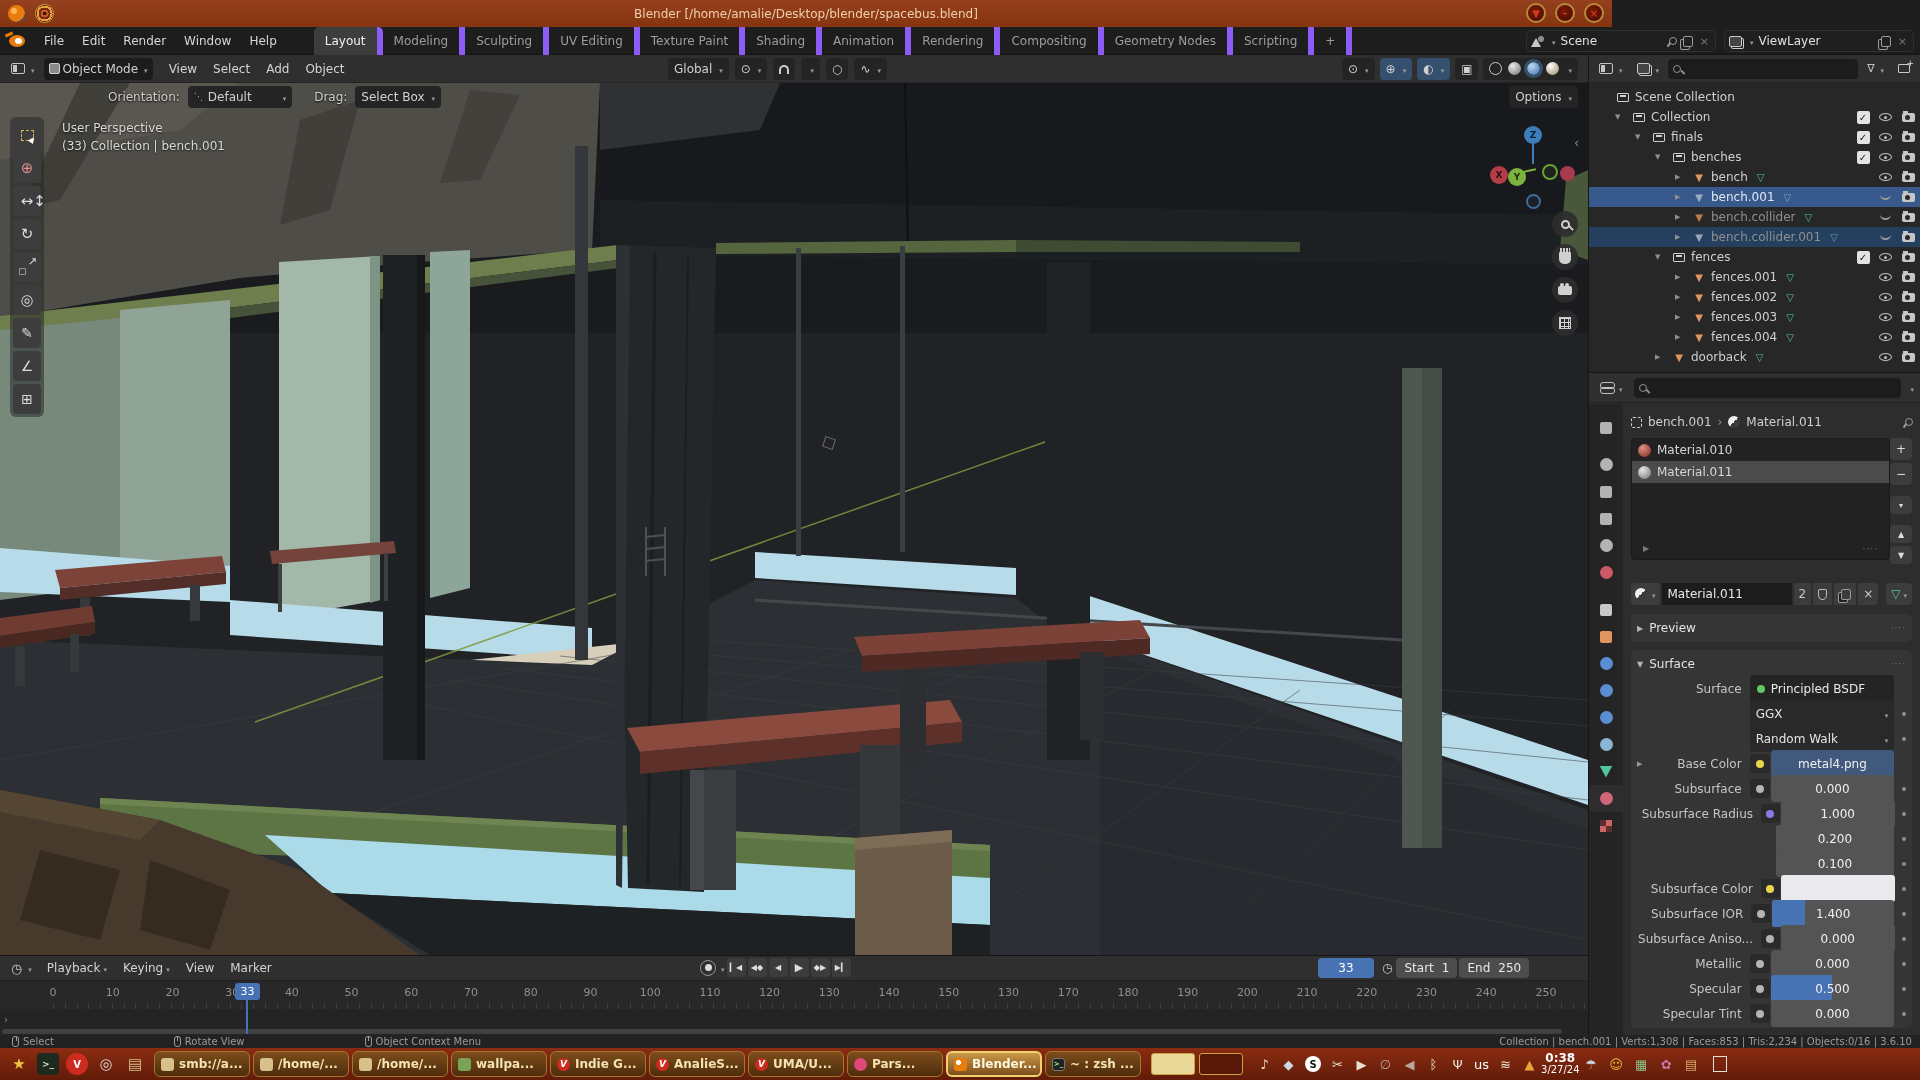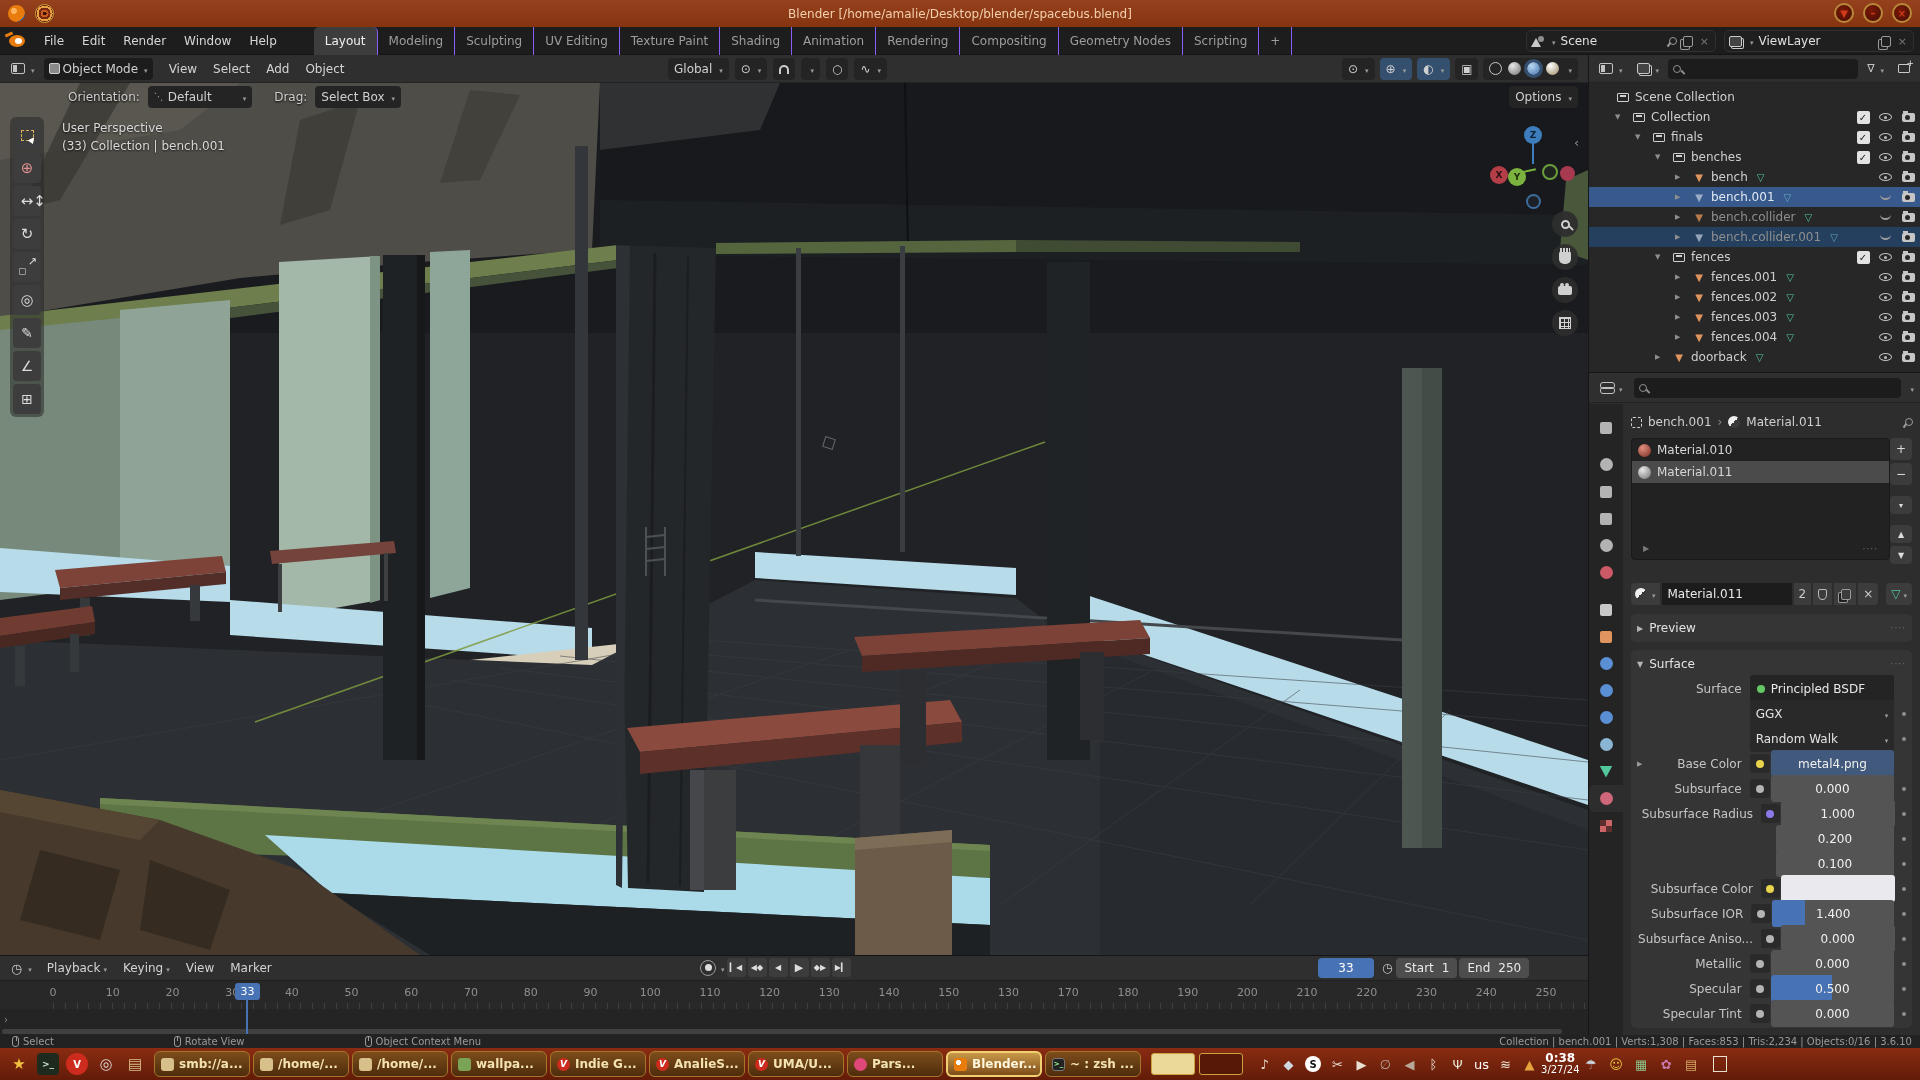--- a/index.html
+++ b/index.html
@@ -1,34 +1,34 @@
 <!DOCTYPE html>
 <html><head>
 <meta charset="utf-8">
 <style>
 *{margin:0;padding:0;box-sizing:border-box}
 html,body{width:1920px;height:1080px;overflow:hidden;background:#000;font-family:"DejaVu Sans","Liberation Sans",sans-serif;font-size:12px;color:#d0d0d0}
 #root{position:relative;width:1920px;height:1080px;background:#1d1d1d}
 .flex{display:flex;align-items:center}
 .chev::before{content:"▾";font-size:7px;color:#9a9a9a;margin-left:3px}
 
-#titlebar{position:absolute;left:0;top:0;width:1920px;height:27px;background:linear-gradient(#95411e,#86330f);display:flex;align-items:center}
+#titlebar{position:absolute;left:0;top:0;width:1612px;height:27px;background:linear-gradient(#95411e,#86330f);display:flex;align-items:center}
 .tb-logo{width:17px;height:17px;margin-left:8px;border-radius:50%;background:radial-gradient(circle at 35% 35%,#ffb25e 0 18%,#e87d0d 20% 70%,#2a66a8 72% 100%)}
 .tb-app{width:19px;height:19px;margin-left:10px;border-radius:50%;border:1px solid #caa23f;background:repeating-radial-gradient(circle,#3a1402 0 2px,#c85a20 2px 4px,#7a2a10 4px 6px,#e8a040 6px 8px,#5a1806 8px 10px)}
 #title-text{position:absolute;left:0;right:0;text-align:center;color:#f2d0ad;font-size:12px}
 .winbtns{position:absolute;right:8px;top:3px;display:flex;gap:9px}
 .winbtn{width:20px;height:20px;border-radius:50%;border:2px solid #b8893a;background:radial-gradient(circle at 40% 35%,#7a1a08,#470b03);color:#d23a1e;font-size:10px;display:flex;align-items:center;justify-content:center;font-weight:bold}
 
 #menubar{position:absolute;left:0;top:27px;width:1920px;height:28px;background:#1d1d1d;display:flex;align-items:center;border-bottom:1px solid #141414}
 .mb-logo{width:16px;height:12px;margin:0 10px 0 9px;border-radius:50% 50% 50% 50%;background:#e87d0d;position:relative}
 .mb-logo::before{content:"";position:absolute;left:6px;top:3px;width:7px;height:6px;border-radius:50%;background:#fff}
 .mb-logo::after{content:"";position:absolute;left:-4px;top:-2px;width:8px;height:3px;background:#e87d0d;transform:rotate(-25deg)}
 .mitem{padding:0 9px;height:20px;display:flex;align-items:center;border-radius:4px;color:#d6d6d6}
 .wtabs{display:flex;margin-left:28px;height:28px;align-items:stretch}
-.wtab{padding:0 11px;display:flex;align-items:center;color:#9d9d9d;border-right:1px solid #8b5cf6}
+.wtab{padding:0 11px;display:flex;align-items:center;color:#9d9d9d;border-right:6px solid #8b5cf6}
 .wtab.active{background:#3d3d3d;color:#efefef;border-radius:5px 5px 0 0}
 .mb-right{position:absolute;right:6px;top:3px;display:flex;gap:8px}
 .idblock{display:flex;align-items:center;background:#1f1f1f;border:1px solid #303030;border-radius:5px;height:22px;padding:0 4px;gap:5px;width:190px}
 .idblock .txt{flex:1;color:#e0e0e0}
 .ico-scene{width:13px;height:13px;position:relative}
 .ico-scene::before{content:"";position:absolute;left:0;bottom:1px;border-left:5px solid transparent;border-right:5px solid transparent;border-bottom:9px solid #c9c9c9}
 .ico-scene::after{content:"";position:absolute;right:0;top:1px;width:6px;height:6px;border-radius:50%;background:#8f8f8f}
 .ico-layers{width:13px;height:11px;border:1px solid #c9c9c9;border-radius:2px;background:#444;box-shadow:2px 2px 0 -1px #1f1f1f,2px 2px 0 0 #c9c9c9}
 .ico-pin{width:9px;height:9px;position:relative}
 .ico-pin::before{content:"";position:absolute;left:2px;top:0;width:6px;height:6px;border-radius:50%;border:1.5px solid #9a9a9a}
@@ -52,21 +52,21 @@
 .sphere.blue{background:radial-gradient(circle at 35% 30%,#bcd8f2,#3d6ea8)}
 .sphere.rend{background:radial-gradient(circle at 35% 30%,#fff,#9a8660)}
 .srch{flex:1;background:#1c1c1c;border-radius:4px;height:20px;display:flex;align-items:center;padding:0 5px;gap:4px}
 .mag{width:8px;height:8px;border:1.5px solid #8f8f8f;border-radius:50%;position:relative}
 .mag::after{content:"";position:absolute;right:-3px;bottom:-3px;width:1.5px;height:5px;background:#8f8f8f;transform:rotate(-45deg)}
 .ico-funnel{font-size:11px;color:#c3c3c3}
 .ico-newcoll{width:12px;height:9px;border:1px solid #c9c9c9;border-radius:1px;position:relative}
 .ico-newcoll::after{content:"+";position:absolute;right:-5px;top:-7px;color:#ddd;font-size:9px}
 
 #viewport{position:absolute;left:0;top:83px;width:1588px;height:872px;overflow:hidden;background:#202225}
-#toolsettings{position:absolute;left:0;top:0;width:100%;height:27px;display:flex;align-items:center;gap:8px;padding-left:68px}
+#toolsettings{position:absolute;left:0;top:0;width:100%;height:27px;display:flex;align-items:center;gap:8px;padding-left:108px}
 .ts-label{color:#cfcfcf;text-shadow:0 1px 2px #000}
 #vp-overlay{position:absolute;left:62px;top:36px;color:#d9d9d9;text-shadow:0 1px 2px rgba(0,0,0,.7);line-height:18px}
 #toolbar{position:absolute;left:10px;top:34px;width:34px;display:flex;flex-direction:column;gap:3px;background:rgba(40,40,40,.55);padding:3px;border-radius:6px}
 .tbtn{width:28px;height:30px;border-radius:4px;background:#3d3d3d;display:flex;align-items:center;justify-content:center;position:relative;color:#dcdcdc}
 .tbtn i{font-style:normal;font-size:14px;line-height:1}
 .ti-select i{width:13px;height:11px;border:1px dashed #d8b05a;position:relative}
 .ti-select i::after{content:"▲";position:absolute;right:-3px;bottom:-4px;font-size:8px;color:#fff;transform:rotate(35deg)}
 .ti-cursor i::before{content:"⊕";color:#e09090;font-size:15px}
 .ti-move i::before{content:"↔";font-size:15px}
 .ti-move i::after{content:"↕";position:absolute;font-size:15px}

